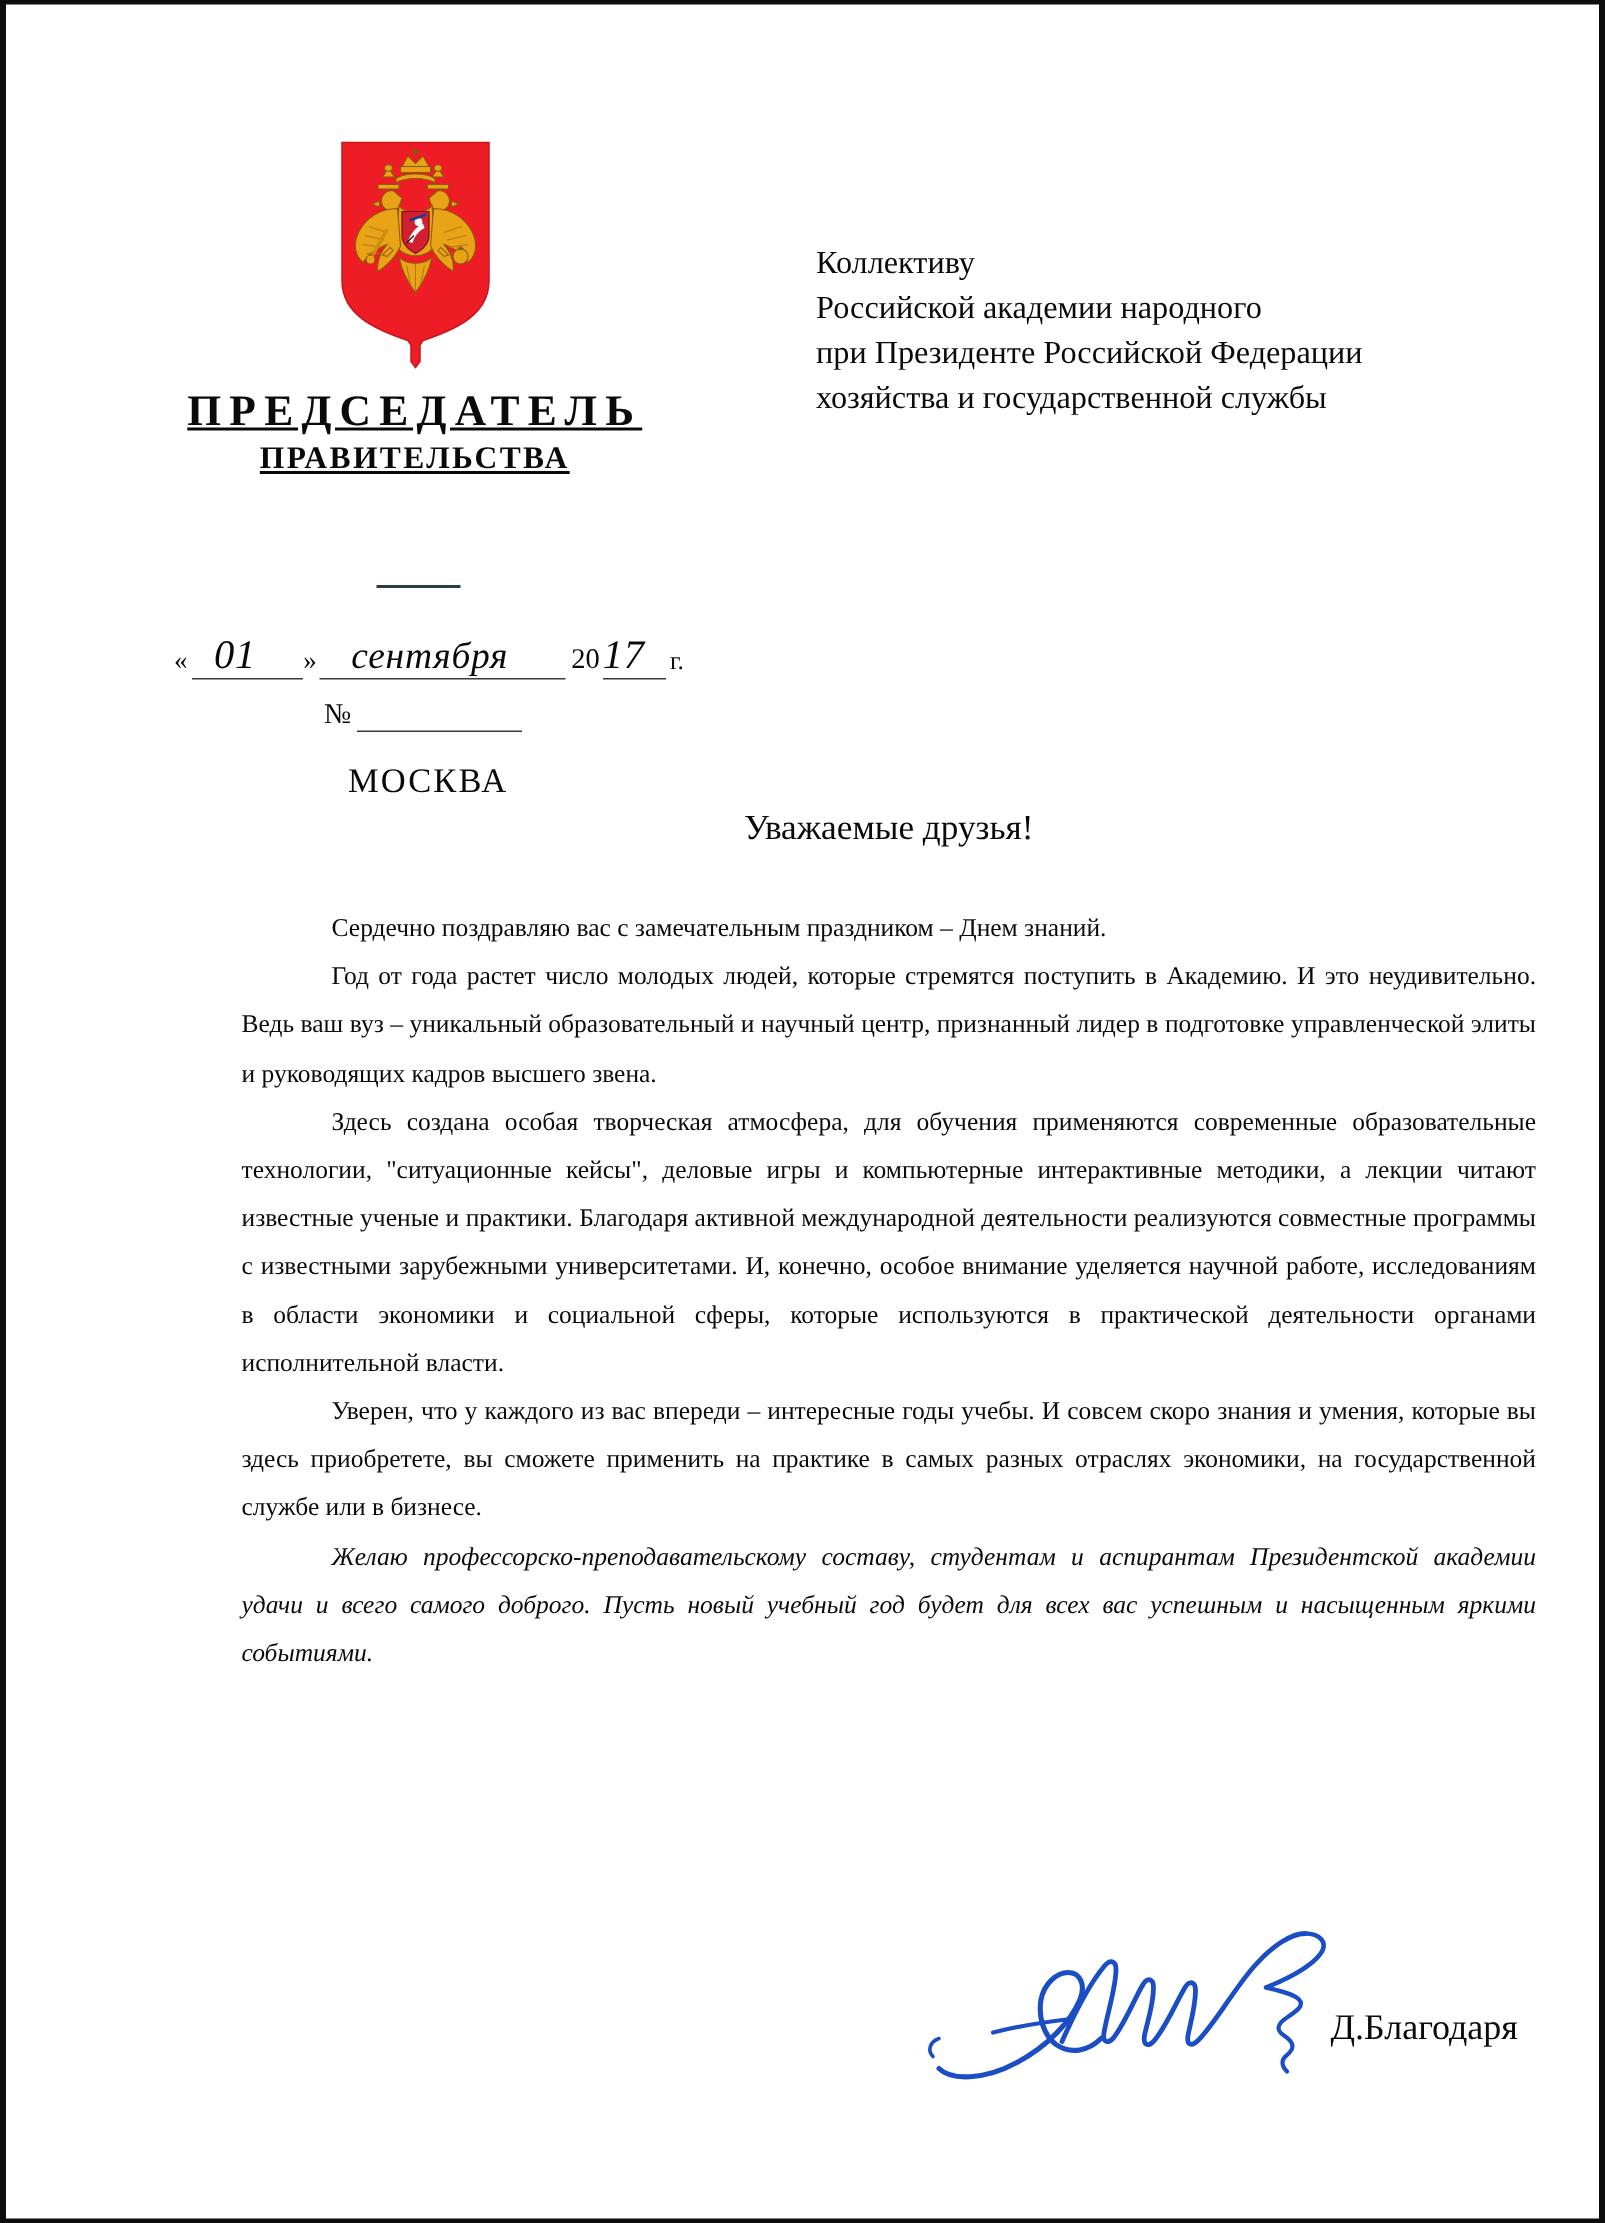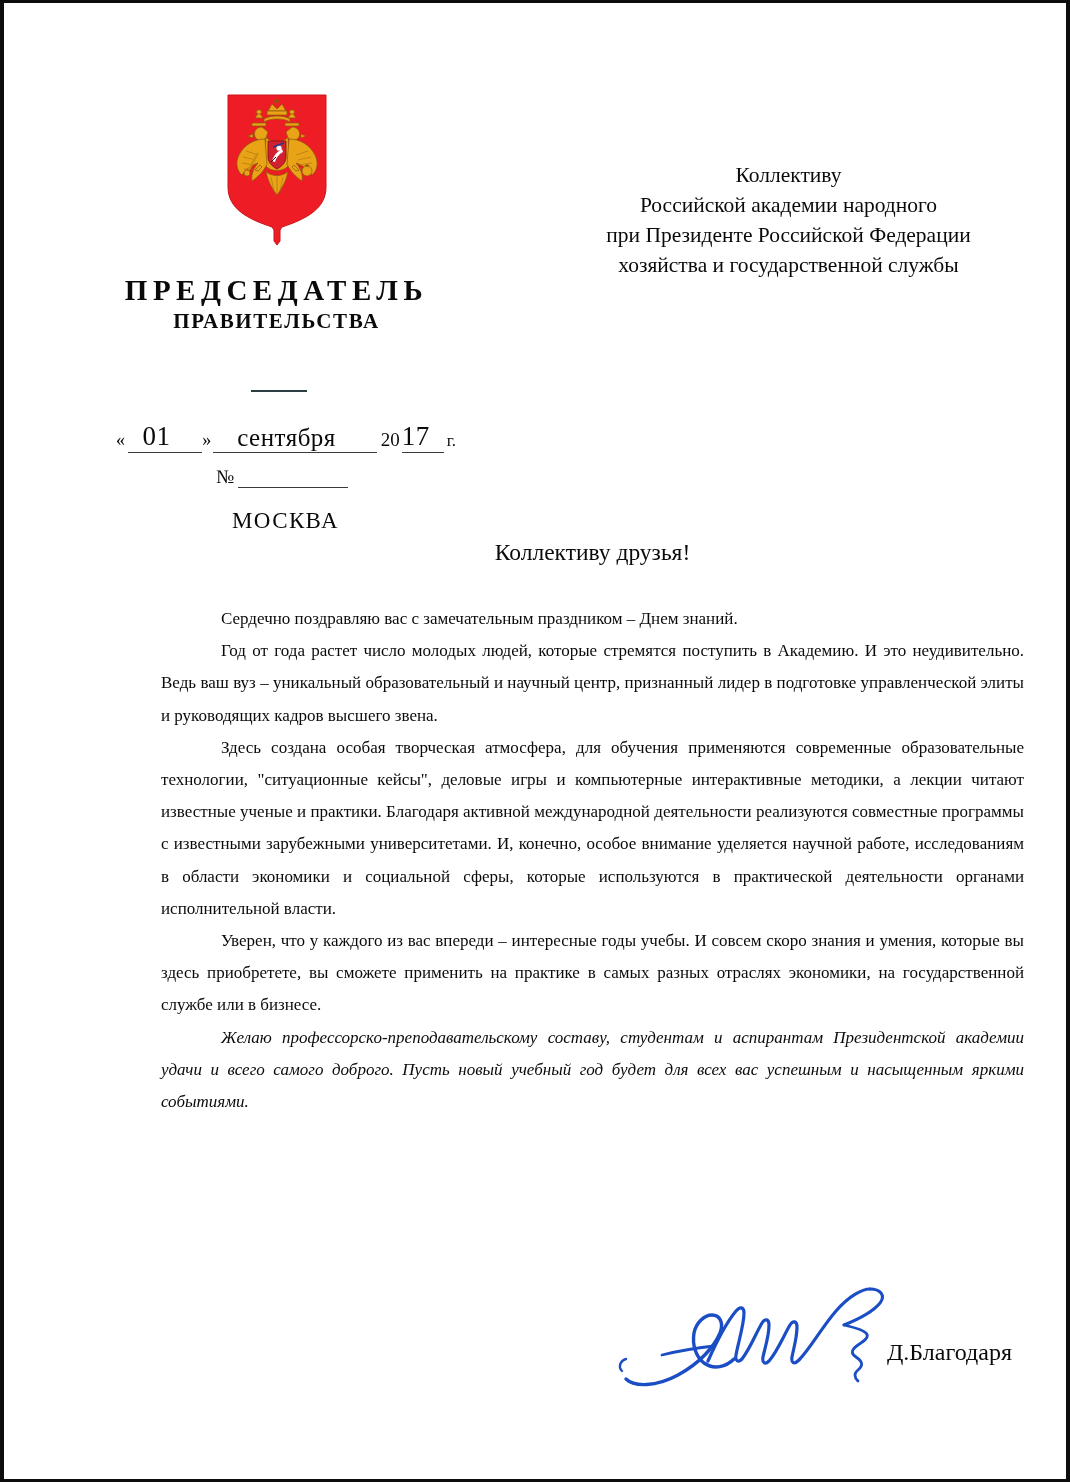--- a/index.html
+++ b/index.html
@@ -33,21 +33,22 @@
   }
   #emblem-wrap {
     width: 100%;
     display: flex;
     justify-content: center;
     align-items: flex-start;
   }
   .emblem-svg { display: block; }
 
   #org-title {
-    margin-top: 28px;
+    margin-top: 12px;
+    text-decoration: underline;
   }
   .org-line1 {
     font-size: 29px;
     font-weight: bold;
     letter-spacing: 5.5px;
     line-height: 1.12;
     white-space: nowrap;
   }
   .org-line2 {
     font-size: 21px;
@@ -102,20 +103,21 @@
   }
   .fill > .fv {
     position: absolute;
     left: 0;
     right: 17px;
     bottom: 2px;
     text-align: center;
     font-size: 27px;
     line-height: 1;
     letter-spacing: 0.5px;
+    font-style: italic;
   }
   #fill-day { width: 78px; margin-left: 3px; }
   #fill-month { width: 172px; margin-left: 2px; }
   #fill-month > .fv { font-size: 25px; margin-top: 36px; }
   #fill-year { width: 44px; margin-left: 2px; }
   .lbl20 { font-size: 19px; padding-bottom: 2px; margin-left: 4px; }
   .lblg { font-size: 17px; padding-bottom: 2px; margin-left: 3px; }
 
   #num-block {
     position: absolute;
@@ -131,24 +133,24 @@
     position: absolute;
     left: 228px;
     top: 505px;
     font-size: 23px;
     letter-spacing: 1.4px;
   }
 
   
   #addressee {
     position: absolute;
-    left: 552px;
+    left: 540px;
     top: 157px;
     width: 465px;
-    text-align: center;
+    text-align: left;
     font-size: 21.5px;
     line-height: 1.40;
   }
   #addressee div { white-space: nowrap; }
 
   
   #greeting {
     position: absolute;
     left: 157px;
     top: 536px;
@@ -314,21 +316,21 @@
 
   <div id="city">МОСКВА</div>
 
   <div id="addressee">
     <div>Коллективу</div>
     <div>Российской академии народного</div>
     <div>при Президенте Российской Федерации</div>
     <div>хозяйства и государственной службы</div>
   </div>
 
-  <div id="greeting">Коллективу друзья!</div>
+  <div id="greeting">Уважаемые друзья!</div>
 
   <div id="body">
     <p>Сердечно поздравляю вас с замечательным праздником – Днем знаний.</p>
     <p>Год от года растет число молодых людей, которые стремятся поступить в Академию. И это неудивительно. Ведь ваш вуз – уникальный образовательный и научный центр, признанный лидер в подготовке управленческой элиты и руководящих кадров высшего звена.</p>
     <p>Здесь создана особая творческая атмосфера, для обучения применяются современные образовательные технологии, "ситуационные кейсы", деловые игры и компьютерные интерактивные методики, а лекции читают известные ученые и практики. Благодаря активной международной деятельности реализуются совместные программы с известными зарубежными университетами. И, конечно, особое внимание уделяется научной работе, исследованиям в области экономики и социальной сферы, которые используются в практической деятельности органами исполнительной власти.</p>
     <p>Уверен, что у каждого из вас впереди – интересные годы учебы. И совсем скоро знания и умения, которые вы здесь приобретете, вы сможете применить на практике в самых разных отраслях экономики, на государственной службе или в бизнесе.</p>
     <p>Желаю профессорско-преподавательскому составу, студентам и аспирантам Президентской академии удачи и всего самого доброго. Пусть новый учебный год будет для всех вас успешным и насыщенным яркими событиями.</p>
   </div>
 
   <div id="signature-area">

